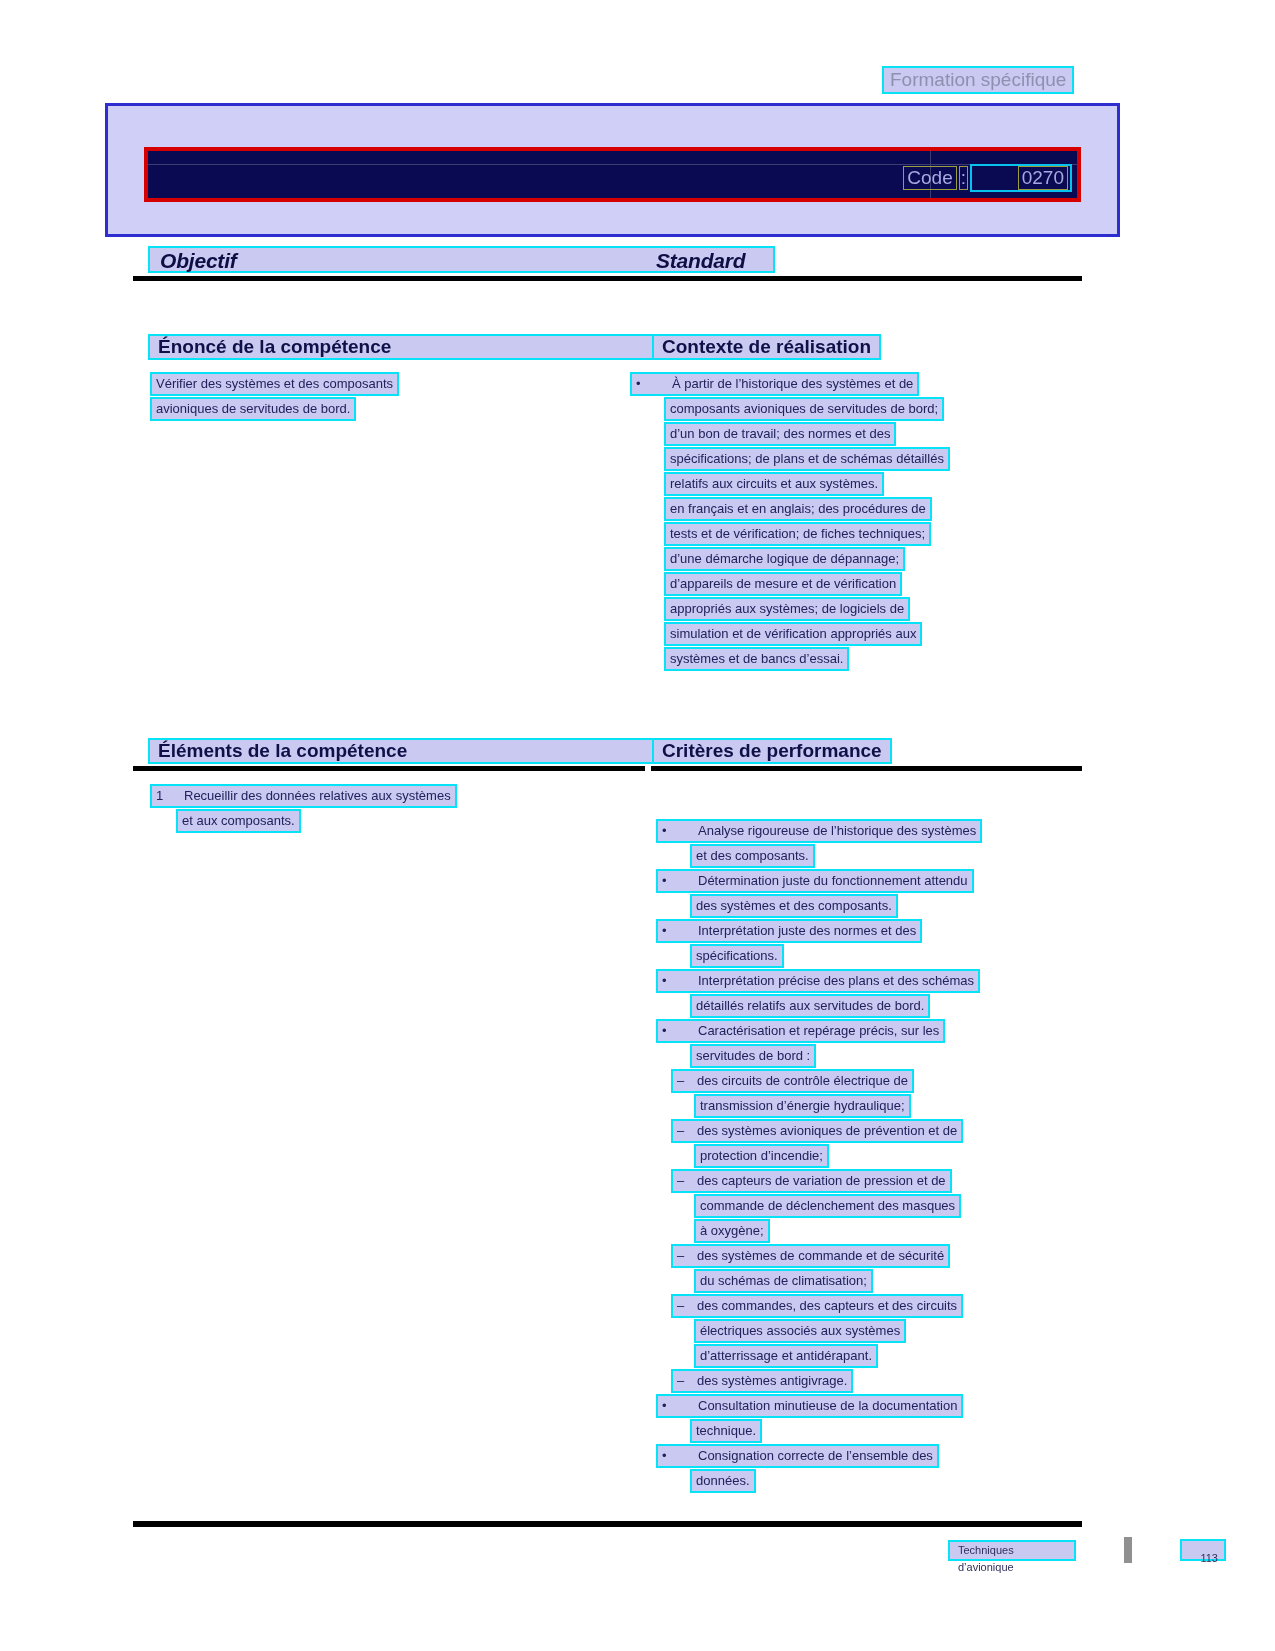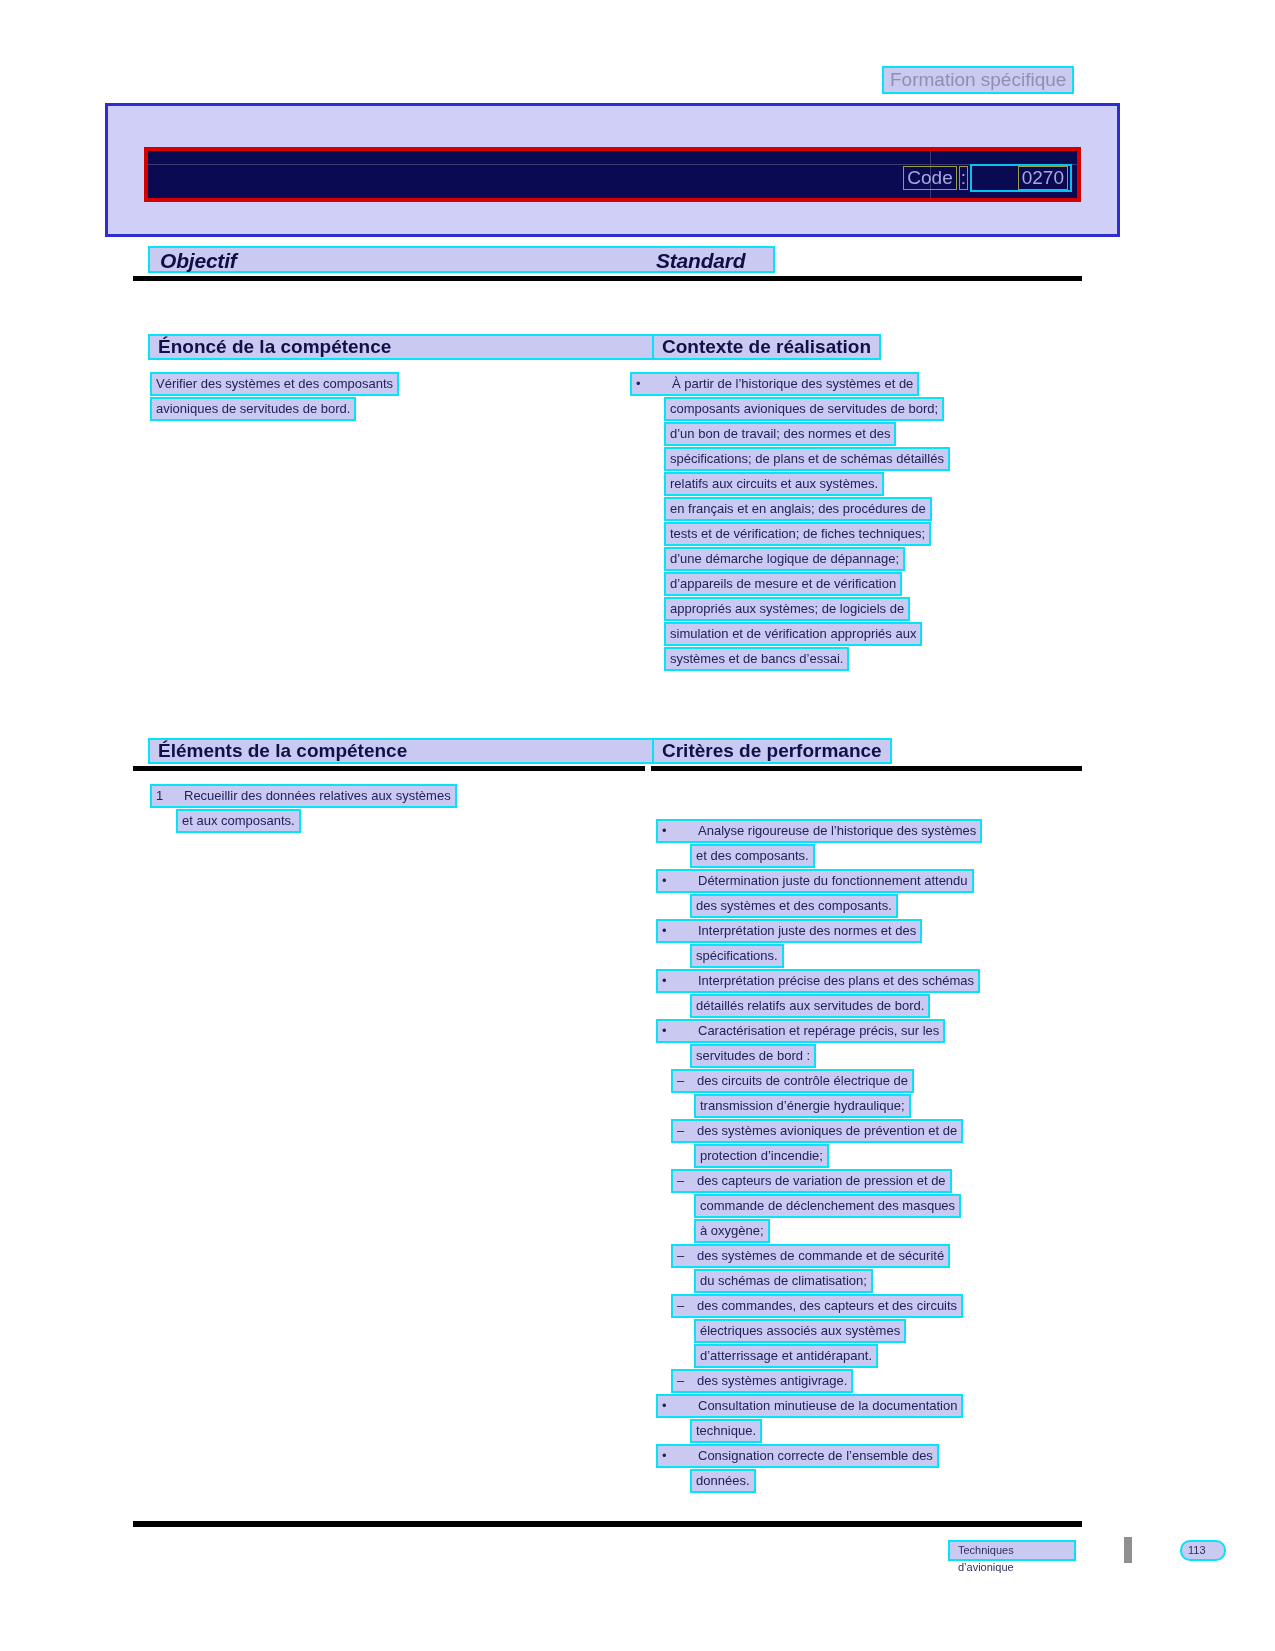--- a/index.html
+++ b/index.html
@@ -116,21 +116,21 @@
   .s2-right{position:absolute;top:784px;left:656px;margin-top:35px;}
 
   
   .footer{
     position:absolute;top:1537px;left:948px;
     display:flex;align-items:center;
     font-size:11px;color:#30305e;gap:47px;
   }
   .footer-title{height:21px;line-height:17px;padding:0 8px;width:128px;}
   .footer-bar{width:8px;height:26px;background:#909090;margin:0 1px;}
-  .footer-page{height:21px;line-height:17px;padding:0 6px;width:46px;text-align:left;border-radius:10px;}
+  .footer-page{height:21px;line-height:17px;padding:9px 6px;width:46px;text-align:right;}
 </style>
 </head>
 <body>
 
 <div id="page">
 
   <div class="formation hl">Formation spécifique</div>
 
   <div class="banner">
     <div class="panel">

